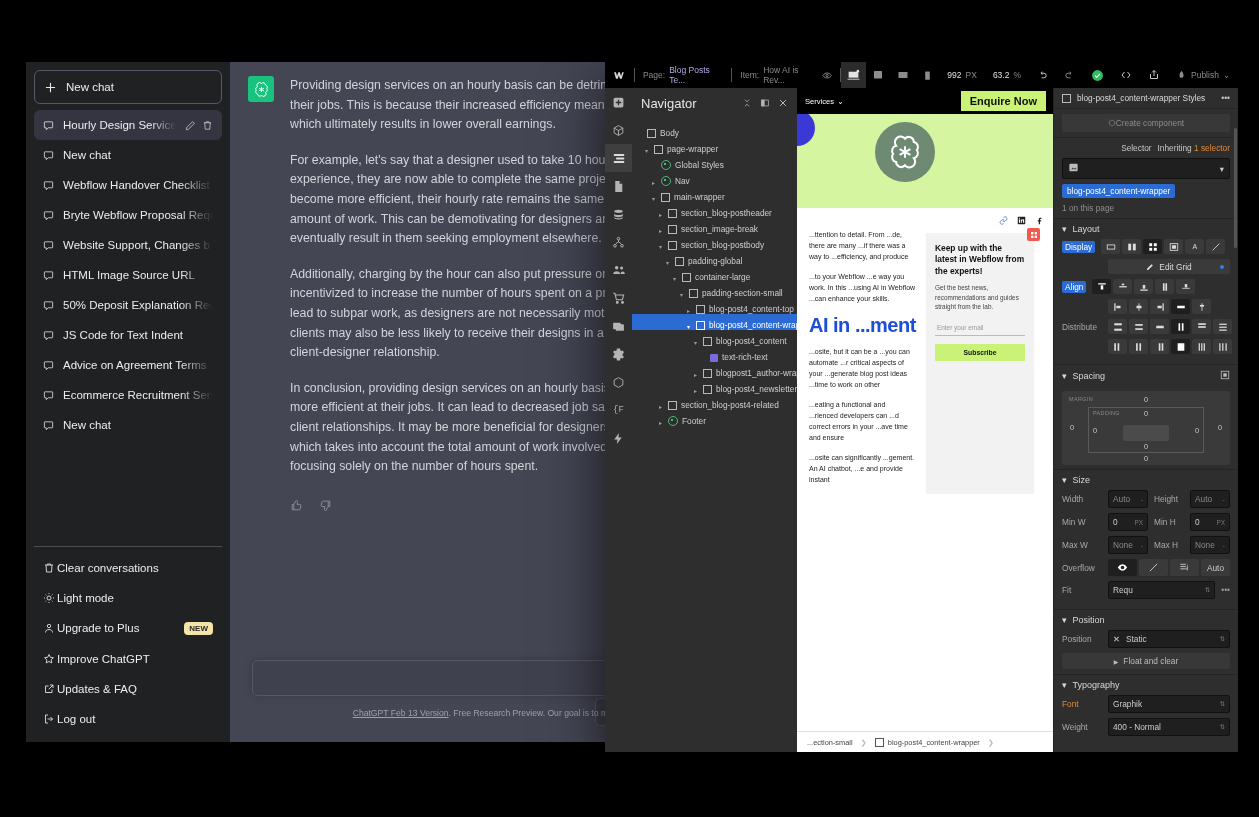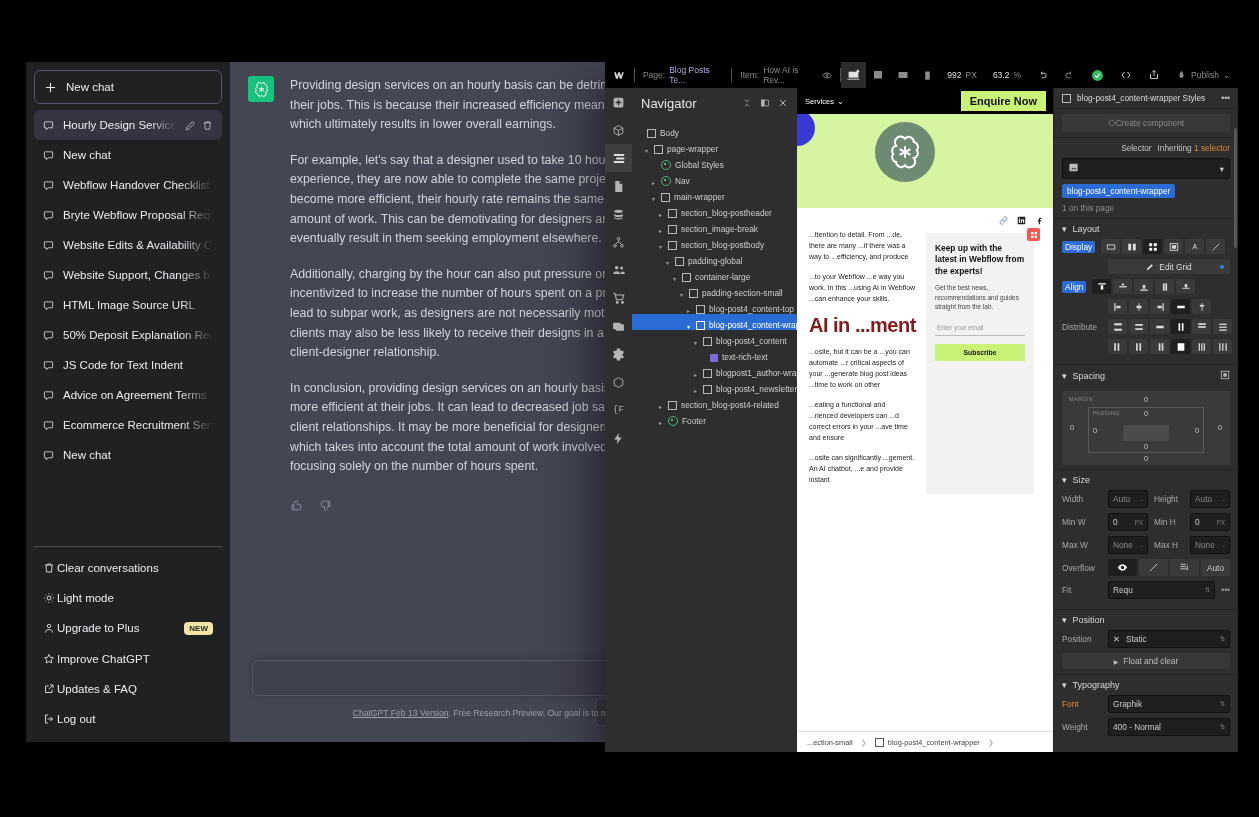--- a/index.html
+++ b/index.html
@@ -78,21 +78,21 @@
   .enq{margin-left:auto;background:#c9f277;color:#111;font-size:11px;font-weight:700;padding:4px 9px;}
   .cv-hero{height:94px;background:#d6f5a0;position:relative;overflow:hidden;}
   .cv-hero .blue{position:absolute;left:-18px;top:-4px;width:36px;height:36px;background:#3b39d6;border-radius:50%;}
   .cv-hero .ochip{position:absolute;left:78px;top:8px;width:60px;height:60px;border-radius:50%;background:#6e8a72;
                   display:flex;align-items:center;justify-content:center;}
   .cv-white{background:#fff;padding:8px 10px;position:relative;}
   .socials{display:flex;gap:9px;justify-content:flex-end;color:#222;}
   .cv-cols{display:flex;gap:10px;padding:4px 10px 0 0;}
   .cv-text{flex:1;color:#222;font-size:7px;line-height:11px;padding-left:2px;}
   .cv-text p{margin:0 0 9px 0;}
-  .cv-h2{font-size:20px;font-weight:700;color:#7f1d1d;line-height:22px;margin:10px 0;letter-spacing:-.5px;}
+  .cv-h2{font-size:20px;font-weight:700;color:#1d4ed8;line-height:22px;margin:10px 0;letter-spacing:-.5px;}
   .news-card{width:108px;flex:none;background:#f2f2f2;padding:10px 9px;box-sizing:border-box;position:relative;margin-top:4px;}
   .news-card h4{margin:0 0 6px 0;font-size:8.4px;line-height:11.4px;color:#111;}
   .news-card p{margin:0 0 9px 0;font-size:6.4px;line-height:9.4px;color:#444;}
   .news-in{border-bottom:1px solid #bbb;font-size:6.4px;color:#999;padding:4px 2px;margin-bottom:8px;}
   .news-btn{background:#c9f277;color:#111;font-size:6.8px;font-weight:700;text-align:center;padding:5px;}
   .gridbadge{position:absolute;right:-6px;top:-5px;width:13px;height:13px;background:#f05a4f;border-radius:2px;
              display:flex;align-items:center;justify-content:center;}
   .crumbs{position:absolute;left:0;right:0;bottom:0;height:20px;background:#fff;border-top:1px solid #ddd;
           display:flex;align-items:center;font-size:7.4px;color:#444;padding-left:4px;gap:2px;}
   .crumbs .cb{display:flex;align-items:center;gap:4px;padding:0 6px;}
@@ -196,28 +196,20 @@
               </svg>
             </span>
             <span class="ctext">Bryte Webflow Proposal Requ</span>
           </div>
           <div class="chat-item">
             <span>
               <svg class="ic" width="11" height="11" viewBox="0 0 24 24" fill="none" stroke="#ececf1" stroke-width="1.7">
                 <path d="M20 4H4a1 1 0 0 0-1 1v11a1 1 0 0 0 1 1h3v4l4.5-4H20a1 1 0 0 0 1-1V5a1 1 0 0 0-1-1z"></path>
               </svg>
             </span>
-            <span class="ctext">Website Edits &amp; Availability C</span>
-          </div>
-          <div class="chat-item">
-            <span>
-              <svg class="ic" width="11" height="11" viewBox="0 0 24 24" fill="none" stroke="#ececf1" stroke-width="1.7">
-                <path d="M20 4H4a1 1 0 0 0-1 1v11a1 1 0 0 0 1 1h3v4l4.5-4H20a1 1 0 0 0 1-1V5a1 1 0 0 0-1-1z"></path>
-              </svg>
-            </span>
             <span class="ctext">Website Support, Changes b</span>
           </div>
           <div class="chat-item">
             <span>
               <svg class="ic" width="11" height="11" viewBox="0 0 24 24" fill="none" stroke="#ececf1" stroke-width="1.7">
                 <path d="M20 4H4a1 1 0 0 0-1 1v11a1 1 0 0 0 1 1h3v4l4.5-4H20a1 1 0 0 0 1-1V5a1 1 0 0 0-1-1z"></path>
               </svg>
             </span>
             <span class="ctext">HTML Image Source URL</span>
           </div>

